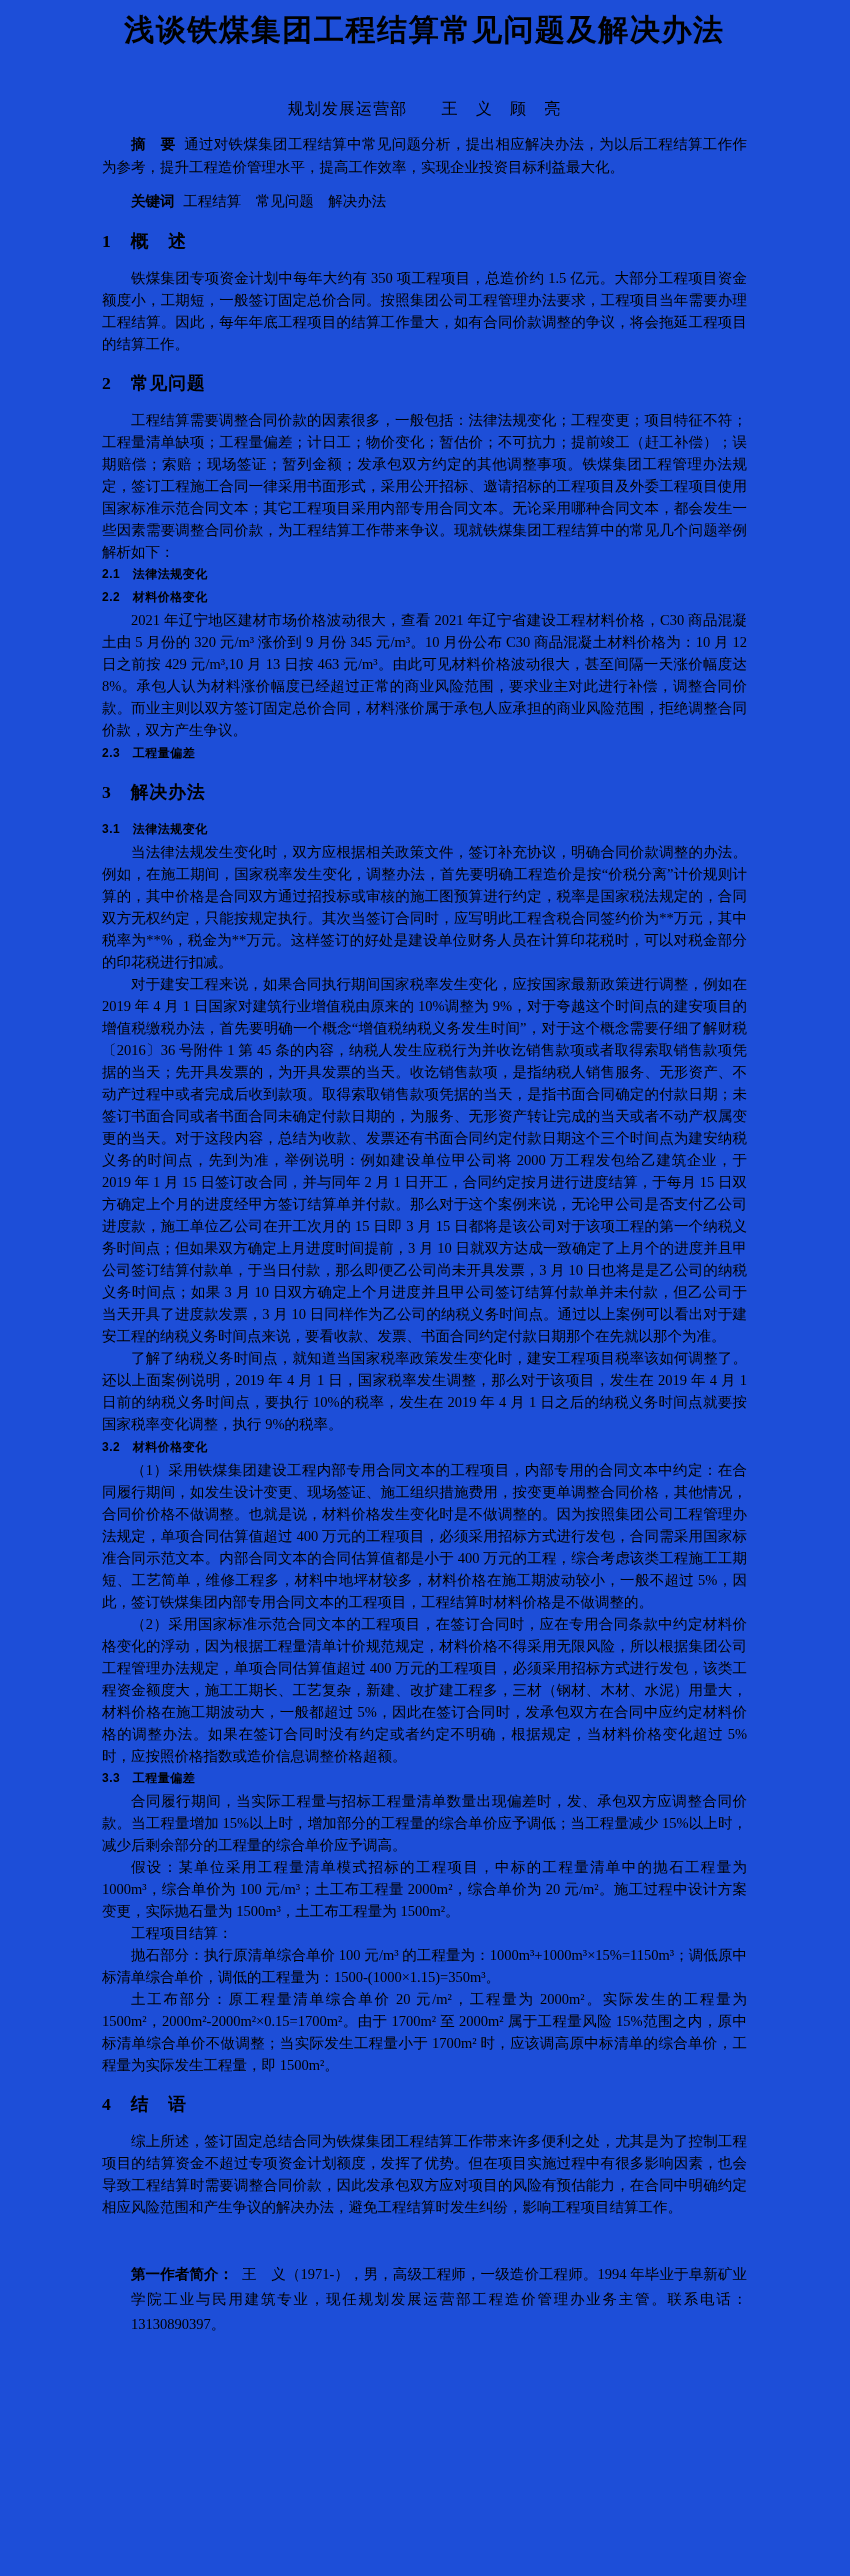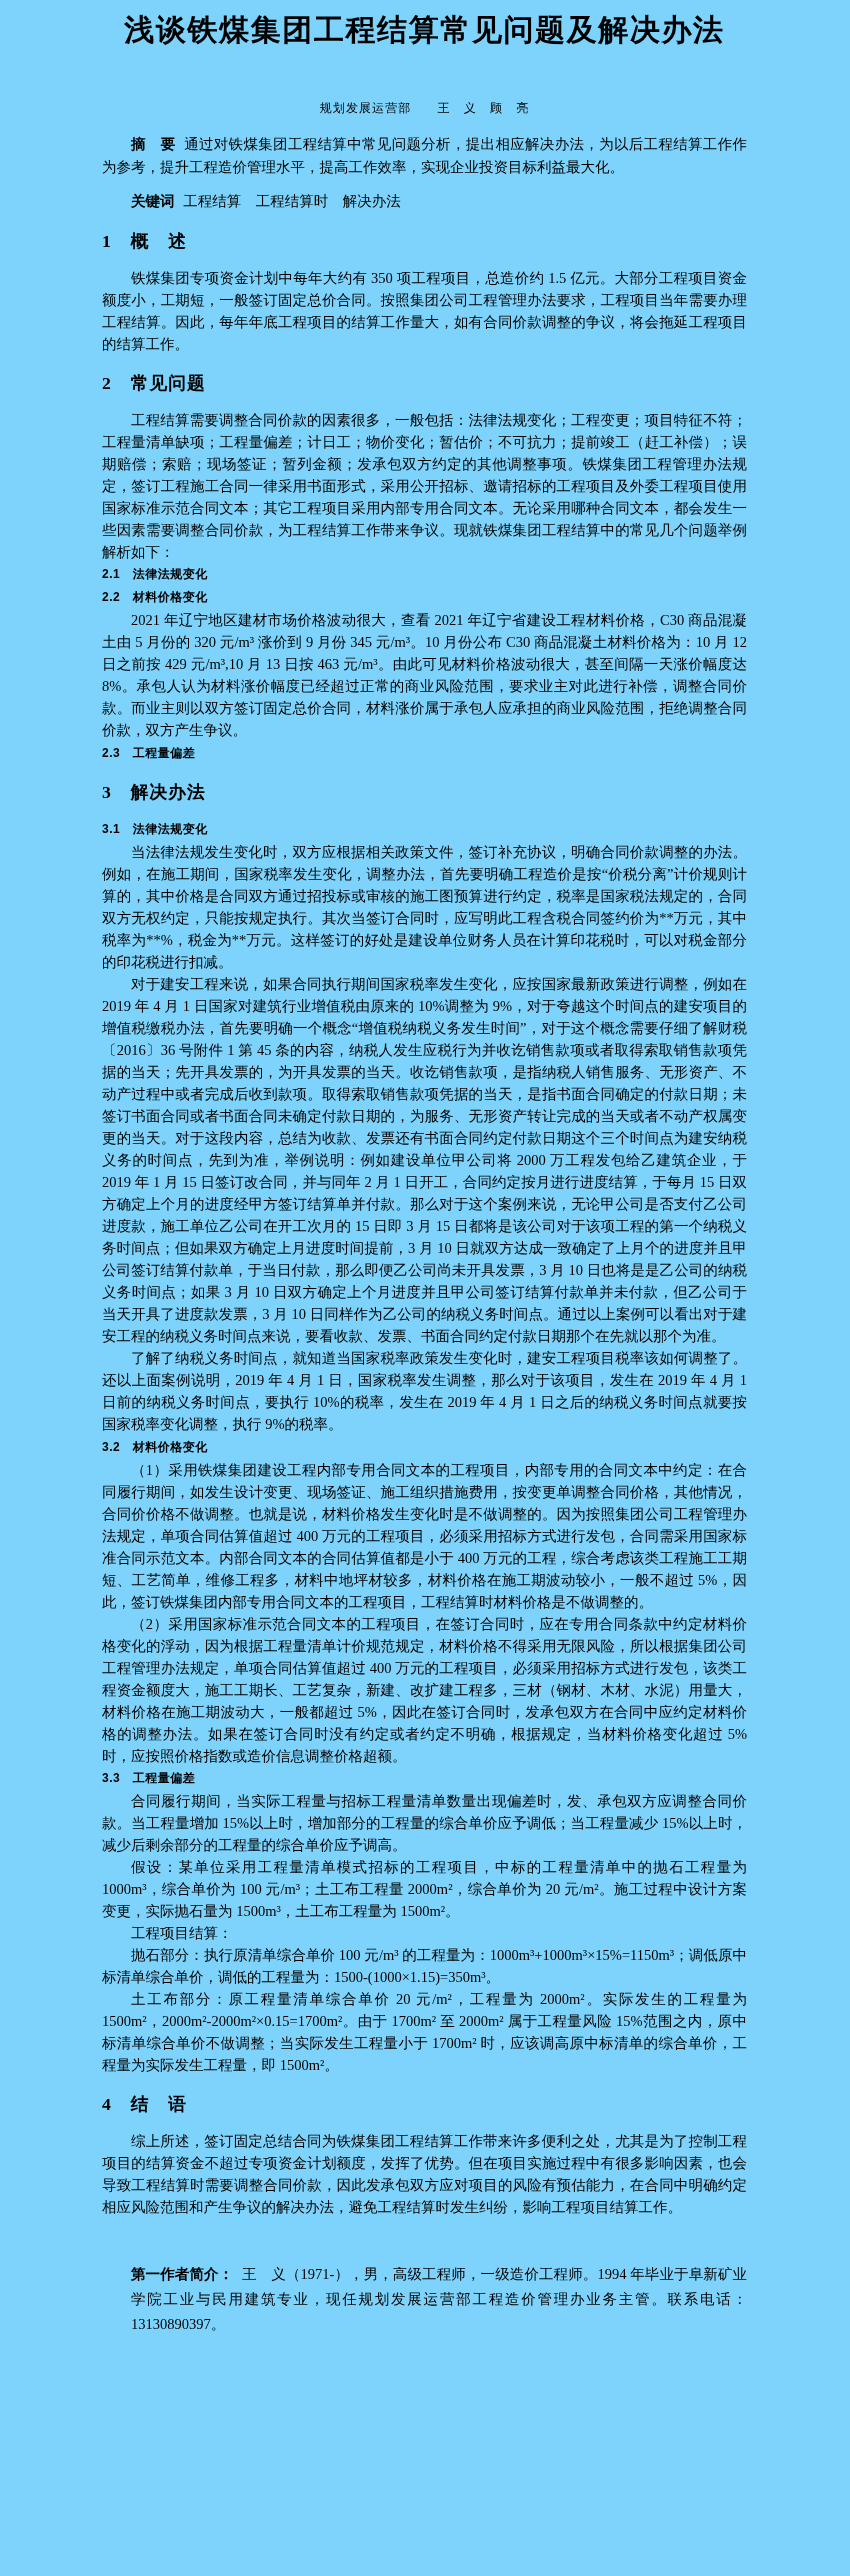--- a/index.html
+++ b/index.html
@@ -1,40 +1,40 @@
 <!DOCTYPE html>
 <html style="font-size:8.6px"><head>
 <meta charset="utf-8">
 <style>
   html, body { margin: 0; padding: 0; background: #ffffff; }
   .doc {
     width: 850px;
     height: 2576px;
     box-sizing: border-box;
     padding: 9.6px 103px 0 102px;
-    background: #7dd3fc;
+    background: #1d4ed8;
     color: #000000;
     font-family: "Liberation Serif", "DejaVu Serif", serif;
     font-size: 14.5px;
     line-height: 22px;
     text-align: justify;
     overflow: hidden;
   }
   .title {
     font-family: "Liberation Sans", "DejaVu Sans", sans-serif;
     font-weight: 700;
     font-size: 30px;
     line-height: 40px;
     text-align: center;
     letter-spacing: 1.6px;
     margin: 0;
   }
   .byline {
     text-align: center;
-    font-size: 12px;
+    font-size: 16px;
     line-height: 21.4px;
     margin-top: 48px;
     letter-spacing: 1.1px;
     font-family: Liberation Serif, serif;
   }
   .meta {
     margin: 14px 0 12px 0;
     text-indent: 2em;
     line-height: 22.5px;
   }
@@ -76,21 +76,21 @@
 <body>
 
 <div class="doc">
 
   <h1 class="title">浅谈铁煤集团工程结算常见问题及解决办法</h1>
 
   <div class="byline">规划发展运营部　　王　义　顾　亮</div>
 
   <p class="meta"><span class="lbl">摘　要</span><span>通过对铁煤集团工程结算中常见问题分析，提出相应解决办法，为以后工程结算工作作为参考，提升工程造价管理水平，提高工作效率，实现企业投资目标利益最大化。</span></p>
 
-  <p class="kw"><span class="lbl">关键词</span><span>工程结算　工程结算时　解决办法</span></p>
+  <p class="kw"><span class="lbl">关键词</span><span>工程结算　常见问题　解决办法</span></p>
 
   <section>
     <h2 class="sec">1　概　述</h2>
     <p class="body">铁煤集团专项资金计划中每年大约有 350 项工程项目，总造价约 1.5 亿元。大部分工程项目资金额度小，工期短，一般签订固定总价合同。按照集团公司工程管理办法要求，工程项目当年需要办理工程结算。因此，每年年底工程项目的结算工作量大，如有合同价款调整的争议，将会拖延工程项目的结算工作。</p>
   </section>
 
   <section>
     <h2 class="sec">2　常见问题</h2>
     <p class="body">工程结算需要调整合同价款的因素很多，一般包括：法律法规变化；工程变更；项目特征不符；工程量清单缺项；工程量偏差；计日工；物价变化；暂估价；不可抗力；提前竣工（赶工补偿）；误期赔偿；索赔；现场签证；暂列金额；发承包双方约定的其他调整事项。铁煤集团工程管理办法规定，签订工程施工合同一律采用书面形式，采用公开招标、邀请招标的工程项目及外委工程项目使用国家标准示范合同文本；其它工程项目采用内部专用合同文本。无论采用哪种合同文本，都会发生一些因素需要调整合同价款，为工程结算工作带来争议。现就铁煤集团工程结算中的常见几个问题举例解析如下：</p>
 

